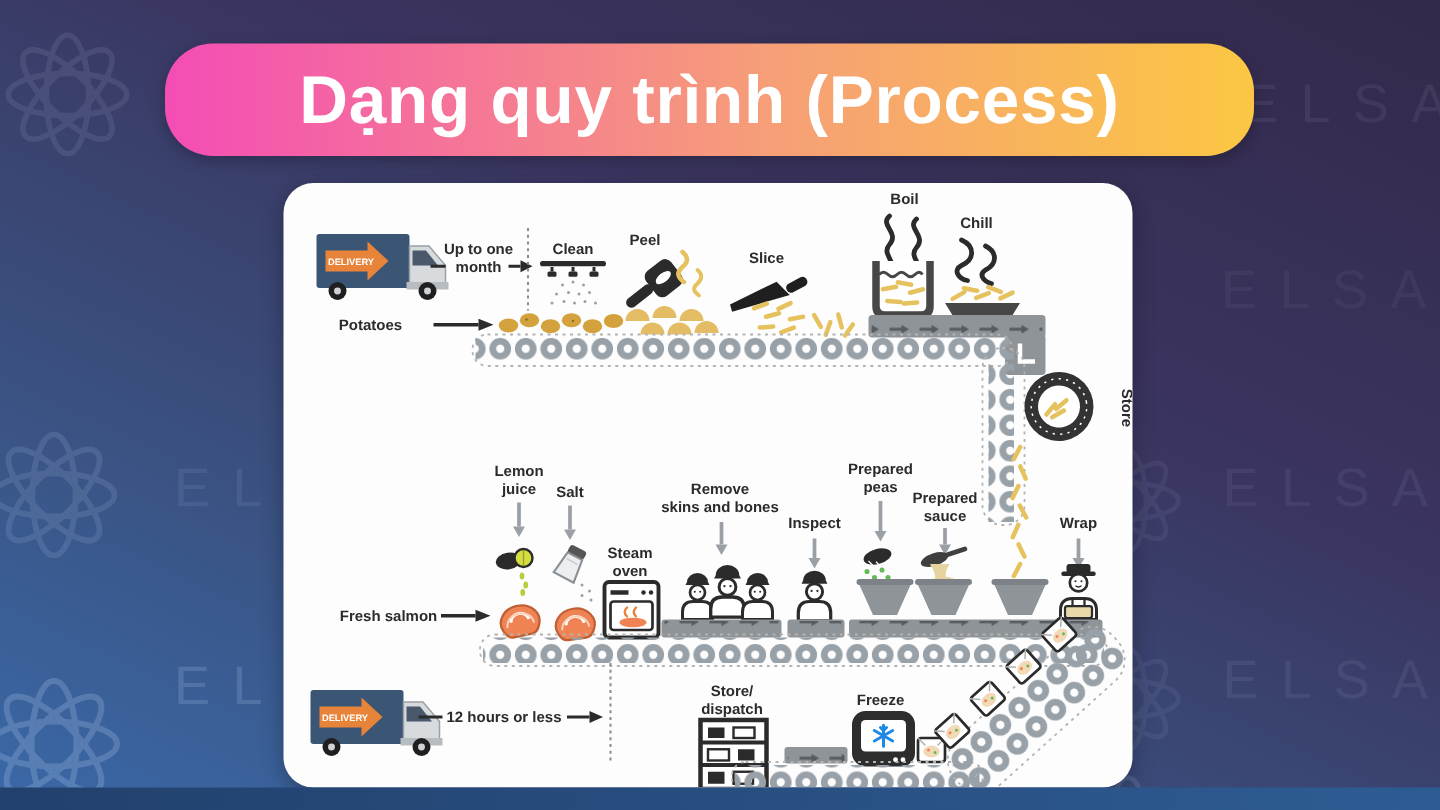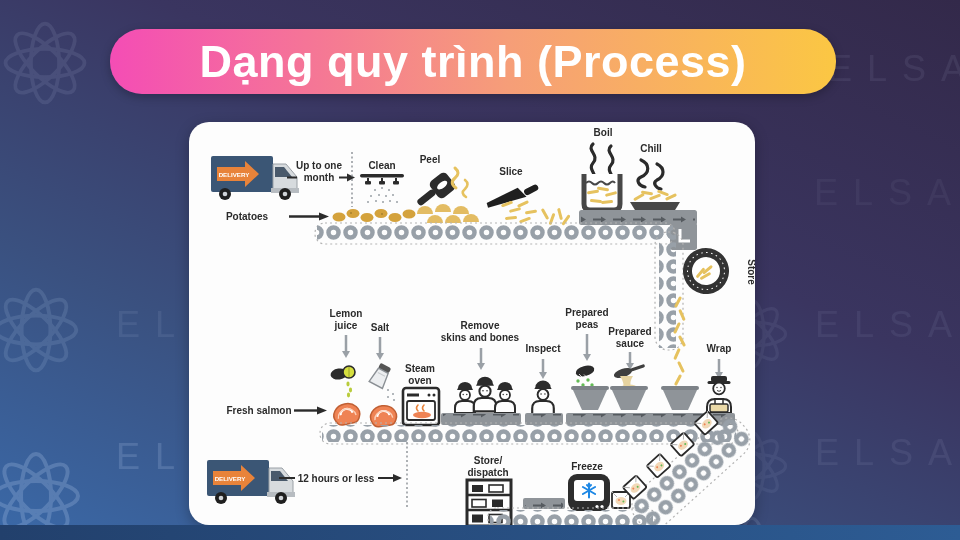--- a/index.html
+++ b/index.html
@@ -6,21 +6,21 @@
   .stage{position:relative;width:960px;height:540px;overflow:hidden;
     font-family:"Liberation Sans",sans-serif;
     background:linear-gradient(205deg,var(--bg-top) 0%,var(--bg-mid) 38%,#3a5180 70%,var(--bg-bottom) 100%);}
   
   .wm{position:absolute;color:var(--watermark);pointer-events:none;}
   .wm-star{opacity:.10;}
   .wm-star.blue{opacity:.20;color:#cfe2ff;}
   .wm-text{font-size:36px;letter-spacing:15px;opacity:.08;white-space:nowrap;}
   .wm-text.blue{opacity:.16;color:#cfe2ff;}
   
-  .banner{position:absolute;left:110px;top:29px;width:726px;height:65px;border-radius:32px;
+  .banner{position:absolute;left:110px;top:29px;width:726px;height:75px;border-radius:32px;
     background:linear-gradient(90deg,var(--banner-pink) 0%,var(--banner-mid) 55%,var(--banner-yellow) 100%);
     display:flex;align-items:center;justify-content:center;box-shadow:0 3px 10px rgba(0,0,0,.25);}
   .banner h1{margin:0;font-size:45px;font-weight:700;color:#fff;letter-spacing:.5px;}
   
   .card{position:absolute;left:189px;top:122px;width:566px;height:403px;border-radius:20px;
     background:var(--card-bg);box-shadow:0 4px 14px rgba(0,0,0,.28);overflow:hidden;}
   .card svg{display:block;}
   .lbl{font-family:"Liberation Sans",sans-serif;font-weight:700;font-size:10px;fill:var(--ink);text-anchor:middle;}
   .tinyt{font-family:"Liberation Sans",sans-serif;font-weight:700;font-size:6.2px;fill:#fff;text-anchor:middle;}
   .bottom-bar{position:absolute;left:0;bottom:0;width:960px;height:15px;

